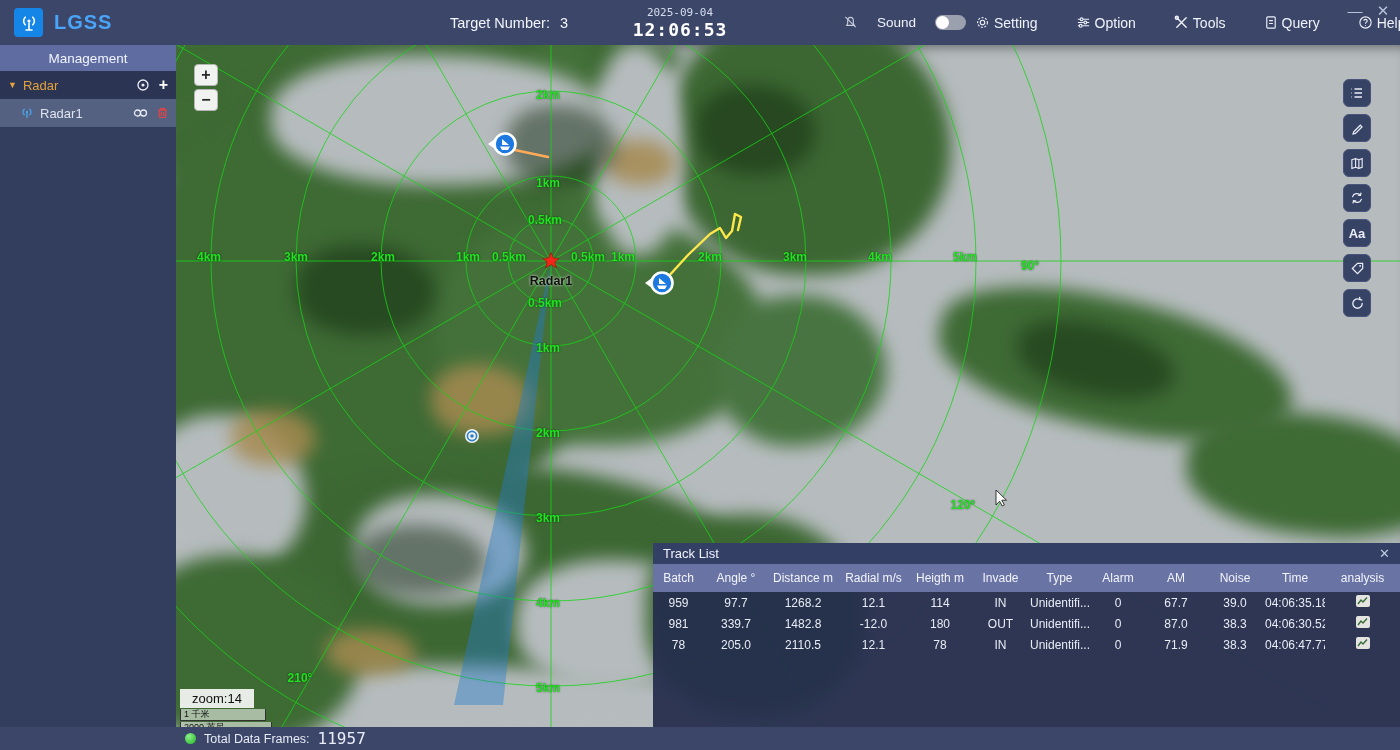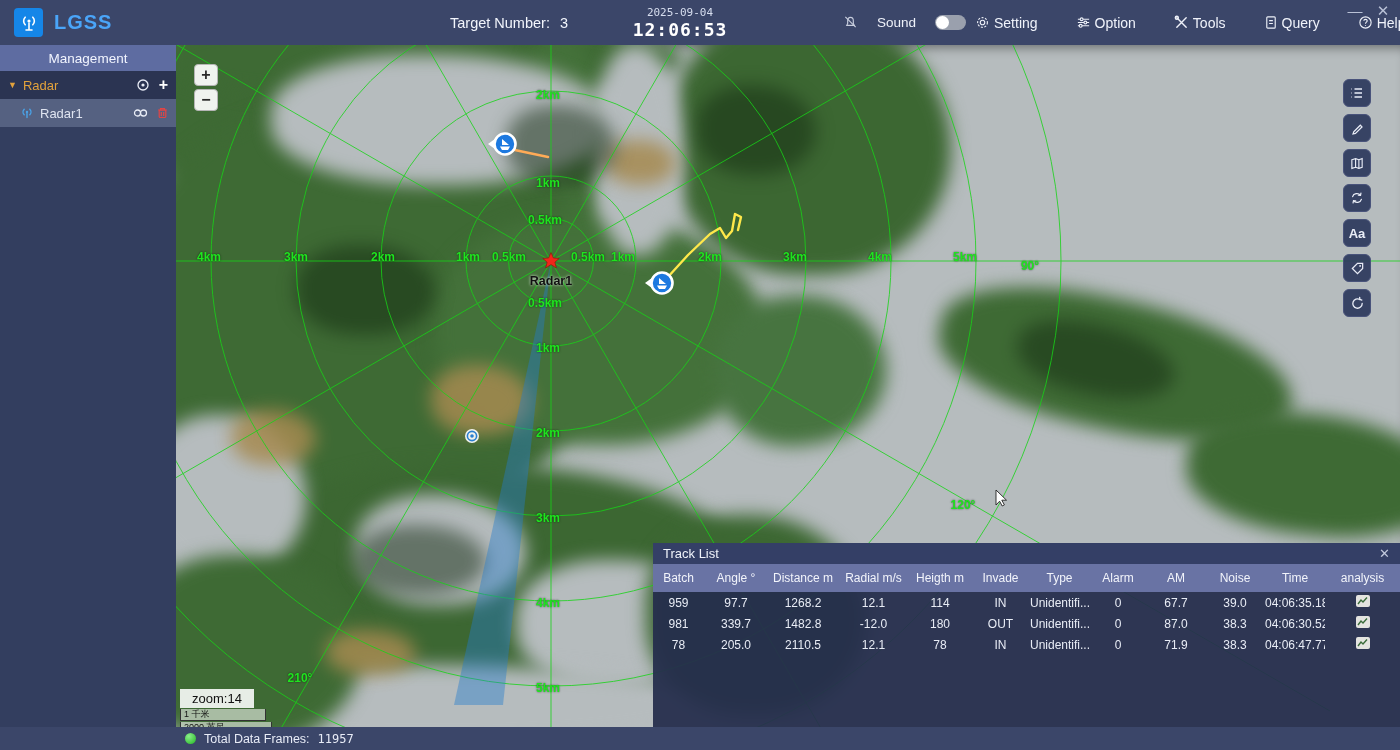--- a/index.html
+++ b/index.html
@@ -62,21 +62,21 @@
   .tp-head .tc { color:#f2f4fb; }
   .trow { height:21px; display:flex; align-items:center; color:#e8ecf5; }
   .chart-ic { display:inline-block; width:14px; height:12px; background:#e4e4e0; border-radius:2px; position:relative; }
   .chart-ic svg { position:absolute; left:1px; top:1px; }
 
   
   .statusbar { position:absolute; left:0; bottom:0; width:1400px; height:23px; background:#3b4669; display:flex; align-items:center; font-size:12.5px; color:#e8ecf7; z-index:50; }
   .status-dot { width:11px; height:11px; border-radius:50%; background:radial-gradient(circle at 35% 30%, #8af08a, #23b523); margin-left:185px; margin-right:8px; }
   .status-right { position:absolute; left:918px; display:flex; gap:6px; align-items:center; }
   .status-right .gap { width:38px; }
-  .mono { font-family:"DejaVu Sans Mono", monospace; font-size:12px; }
+  .mono { font-family:"DejaVu Sans Mono", monospace; font-size:16px; }
 
   svg.icon { display:block; }
 </style>
 </head>
 <body>
 
 <header class="topbar">
   <div class="logo-box">
     <svg class="icon" width="20" height="20" viewBox="0 0 20 20">
       <g stroke="#fff" stroke-width="1.6" fill="none" stroke-linecap="round">

